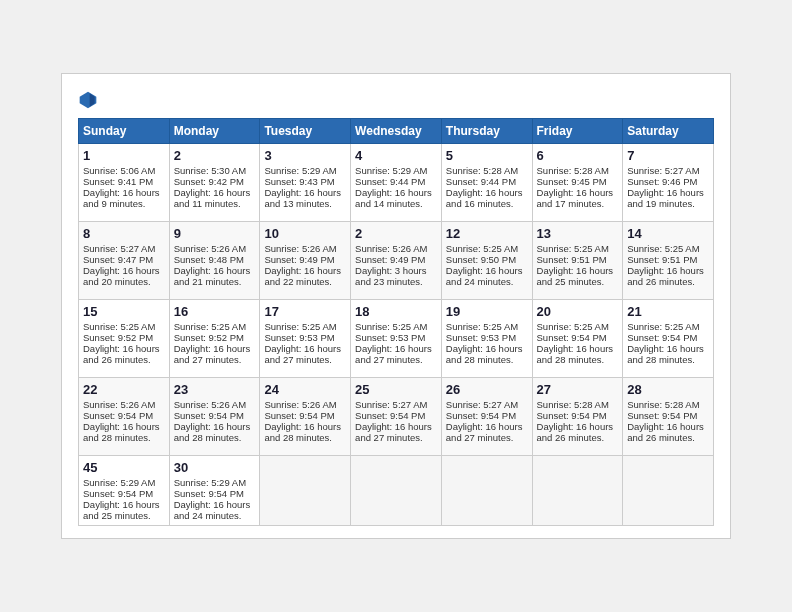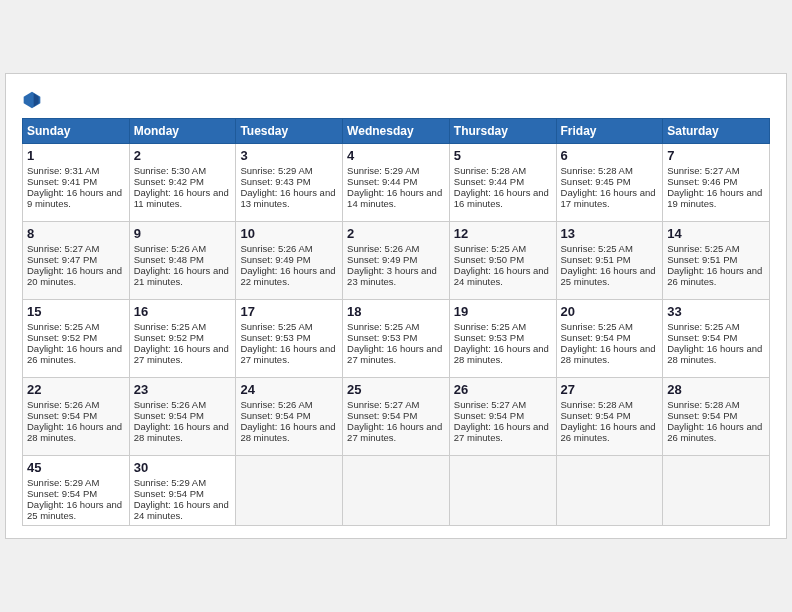--- a/index.html
+++ b/index.html
@@ -7,21 +7,21 @@
       font-family: Arial, sans-serif;
       background: #f0f0f0;
       width: 792px;
       height: 612px;
       display: flex;
       align-items: center;
       justify-content: center;
     }
     .calendar-container {
       background: white;
-      width: 782px;
+      width: 670px;
       padding: 16px 16px 12px 16px;
       border: 1px solid #ccc;
     }
     .header-row {
       display: flex;
       justify-content: space-between;
       align-items: flex-start;
       margin-bottom: 8px;
     }
     .logo {
@@ -130,21 +130,21 @@
         <th>Wednesday</th>
         <th>Thursday</th>
         <th>Friday</th>
         <th>Saturday</th>
       </tr>
     </thead>
     <tbody id="calendar-body">
         <tr>
           <td>
     <span class="day-number">1</span>
-    <span>Sunrise: 9:31 AM</span><br>
+    <span>Sunrise: 5:06 AM</span><br>
     <span>Sunset: 9:41 PM</span><br>
     <span>Daylight: 16 hours and 9 minutes.</span>
   </td>
           <td>
     <span class="day-number">2</span>
     <span>Sunrise: 5:30 AM</span><br>
     <span>Sunset: 9:42 PM</span><br>
     <span>Daylight: 16 hours and 11 minutes.</span>
   </td>
           <td>
@@ -253,21 +253,21 @@
     <span>Sunset: 9:53 PM</span><br>
     <span>Daylight: 16 hours and 28 minutes.</span>
   </td>
           <td>
     <span class="day-number">20</span>
     <span>Sunrise: 5:25 AM</span><br>
     <span>Sunset: 9:54 PM</span><br>
     <span>Daylight: 16 hours and 28 minutes.</span>
   </td>
           <td>
-    <span class="day-number">33</span>
+    <span class="day-number">21</span>
     <span>Sunrise: 5:25 AM</span><br>
     <span>Sunset: 9:54 PM</span><br>
     <span>Daylight: 16 hours and 28 minutes.</span>
   </td>
         </tr>
         <tr>
           <td>
     <span class="day-number">22</span>
     <span>Sunrise: 5:26 AM</span><br>
     <span>Sunset: 9:54 PM</span><br>

